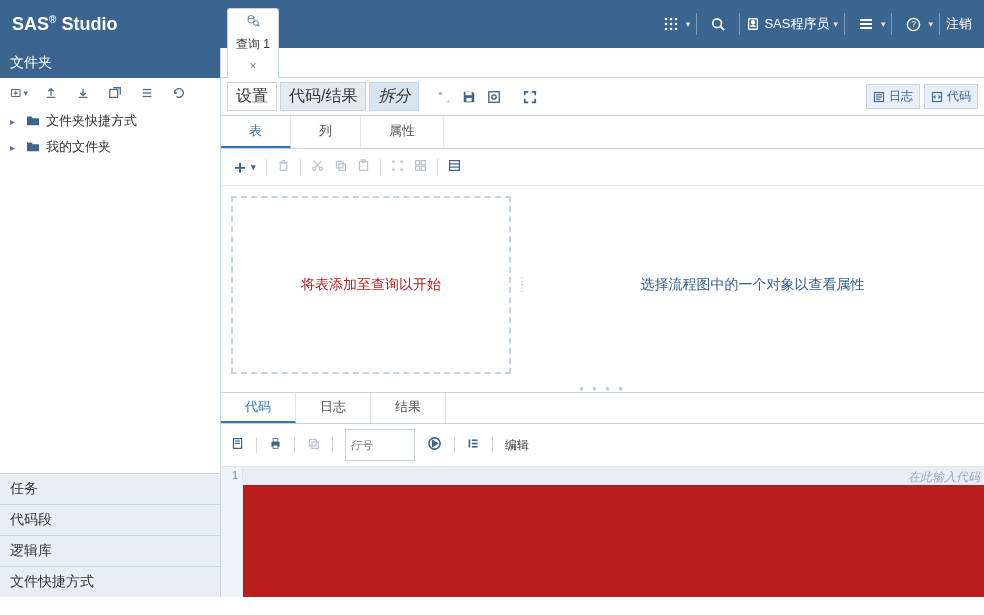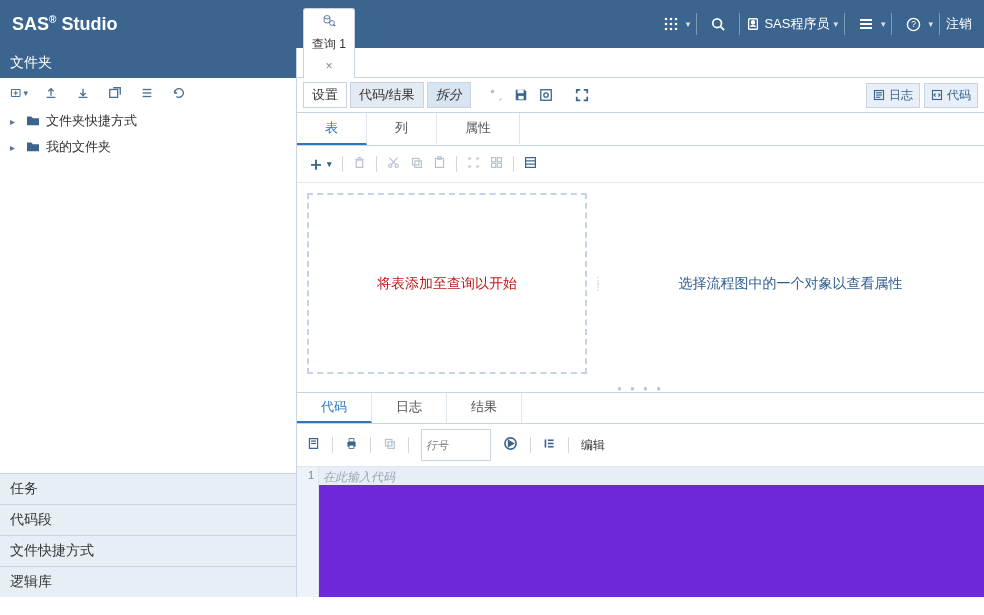--- a/index.html
+++ b/index.html
@@ -9,38 +9,38 @@
 .topbar .brand { font-size: 18px; font-weight: bold; }
 .topbar .brand sup { font-size: 10px; }
 .topbar .spacer { flex: 1; }
 .topbar .topicon { width: 30px; height: 30px; display: flex; align-items: center; justify-content: center; cursor: pointer; color: #fff; font-size: 14px; }
 .topbar .topsep { width: 1px; height: 22px; background: rgba(255,255,255,0.35); margin: 0 6px; }
 .topbar .toptext { display: flex; align-items: center; gap: 4px; cursor: pointer; font-size: 13px; }
 .topbar .dropcaret { font-size: 9px; opacity: 0.8; }
 
 .workspace { display: flex; height: 549px; }
 
-.leftpanel { width: 297px; border-right: 1px solid #c8d4e3; display: flex; flex-direction: column; background: #fff; }
+.leftpanel { width: 221px; border-right: 1px solid #c8d4e3; display: flex; flex-direction: column; background: #fff; }
 .sec-header { background: #3b648e; color: #fff; font-size: 14px; padding: 6px 10px; }
 .lp-toolbar { display: flex; align-items: center; gap: 14px; padding: 6px 10px; color: #4d6f91; }
 .lp-toolbar .tbicon { cursor: pointer; width: 18px; height: 18px; display: flex; align-items: center; justify-content: center; }
 .treeitem { display: flex; align-items: center; gap: 6px; padding: 4px 10px; cursor: pointer; color: #333; }
 .treeitem .twist { font-size: 10px; color: #5a7594; width: 10px; }
 .treeitem .foldericon { color: #3b648e; font-size: 13px; }
 .lp-fill { flex: 1; }
 .accordion { border-top: 1px solid #c8d4e3; background: #e8eef6; padding: 6px 10px; font-size: 14px; cursor: pointer; color: #333; }
 
 .rightpanel { flex: 1; display: flex; flex-direction: column; }
 .tabstrip { height: 30px; border-bottom: 1px solid #c8d4e3; display: flex; align-items: flex-end; padding-left: 6px; }
 .tab { border: 1px solid #c8d4e3; border-bottom: none; background: #fff; padding: 5px 8px 5px 8px; display: flex; align-items: center; gap: 6px; font-size: 12px; position: relative; top: 1px; border-radius: 3px 3px 0 0; flex-direction: column; }
 .tab .tabicon { color: #3b648e; font-size: 13px; }
 .tab .tabclose { cursor: pointer; font-size: 12px; color: #888; }
 
 .maintoolbar { display: flex; align-items: center; padding: 4px 6px; gap: 3px; border-bottom: 1px solid #c8d4e3; background: #fff; }
-.mt-btn { border: 1px solid #c8d4e3; padding: 3px 8px; font-size: 13px; cursor: pointer; background: #fff; }
+.mt-btn { border: 1px solid #c8d4e3; padding: 3px 8px; font-size: 16px; cursor: pointer; background: #fff; }
 .mt-btn.active { background: #e4eaf1; }
 .mt-btn.split { background: #d8e4f0; font-style: italic; }
 .mt-sep { width: 8px; }
 .mt-icon { width: 22px; height: 22px; display: flex; align-items: center; justify-content: center; cursor: pointer; color: #3b648e; font-size: 14px; }
 .mt-icon.disabled { color: #bbb; cursor: default; }
 .mt-right { margin-left: auto; display: flex; gap: 4px; }
 .mt-rbtn { border: 1px solid #c8d4e3; background: #e8eff8; padding: 3px 6px; font-size: 12px; cursor: pointer; display: flex; align-items: center; gap: 4px; color: #3b648e; }
 
 .subtabs { display: flex; border-bottom: 1px solid #c8d4e3; }
 .subtab { padding: 6px 28px; font-size: 13px; cursor: pointer; color: #555; border-right: 1px solid #e0e6ee; border-bottom: 2px solid transparent; }
@@ -64,21 +64,21 @@
 .btabs { display: flex; border-bottom: 1px solid #c8d4e3; }
 .btab { padding: 5px 24px; font-size: 13px; cursor: pointer; color: #555; border-right: 1px solid #e0e6ee; }
 .btab.active { color: #2e77bb; border-bottom: 2px solid #2e77bb; }
 .btoolbar { display: flex; align-items: center; gap: 12px; padding: 5px 10px; border-bottom: 1px solid #e0e6ee; }
 .btoolbar .bicon { color: #3b648e; cursor: pointer; font-size: 14px; }
 .btoolbar .bicon.muted { color: #b8c3d0; cursor: default; }
 .linefield { width: 70px; height: 32px; border: 1px solid #c8d4e3; font-size: 11px; color: #aaa; padding: 0 4px; font-style: italic; }
 .codearea { display: flex; height: 130px; }
 .gutter { width: 22px; background: #eef3f9; border-right: 1px solid #dce4ee; text-align: right; padding: 2px 4px; font-size: 11px; color: #7a8aa0; }
 .codeinput { flex: 1; padding: 2px 4px; font-size: 12px; font-style: italic; color: #9aa7b5; background: #e8eef6; height: 18px; }
-.codebg { background: #6d28d9; flex: 1; }
+.codebg { background: #b91c1c; flex: 1; text-align: right; }
 </style>
 </head>
 <body>
 
 <div class="topbar">
   <span class="brand">
     <span>SAS</span><sup>®</sup>
     <span>Studio</span>
   </span>
   <span class="spacer"></span>
@@ -192,22 +192,22 @@
       <span class="foldericon">
         <svg width="14" height="12" viewBox="0 0 16 14" fill="#3b648e">
             <path d="M1 3 L6 3 L8 5 L15 5 L15 13 L1 13 Z"></path>
           </svg>
       </span>
       <span>我的文件夹</span>
     </div>
     <div class="lp-fill"></div>
     <div class="accordion">任务</div>
     <div class="accordion">代码段</div>
+    <div class="accordion">逻辑库</div>
     <div class="accordion">文件快捷方式</div>
-    <div class="accordion">逻辑库</div>
   </div>
 
   <div class="rightpanel">
     <div class="tabstrip">
       <div class="tab">
         <span class="tabicon">
           <svg width="13" height="13" viewBox="0 0 16 16" fill="#3b648e">
               <ellipse cx="5" cy="4" rx="3.5" ry="2" fill="none" stroke="#3b648e"></ellipse>
               <path d="M1.5 4 V9 A3.5 2 0 0 0 8.5 9 V4" fill="none" stroke="#3b648e"></path>
               <circle cx="11" cy="11" r="3" fill="none" stroke="#3b648e"></circle>

